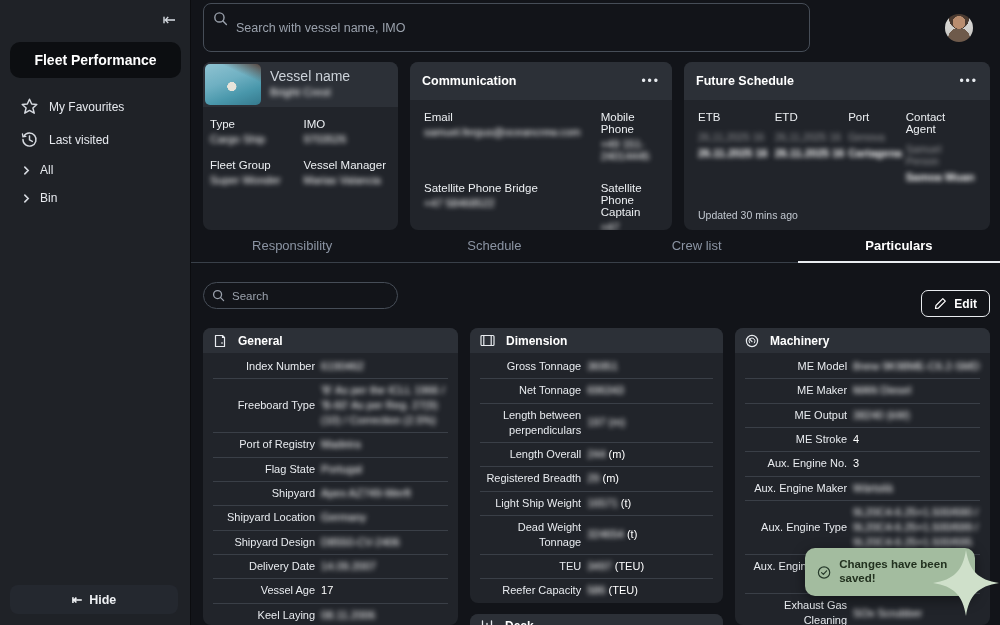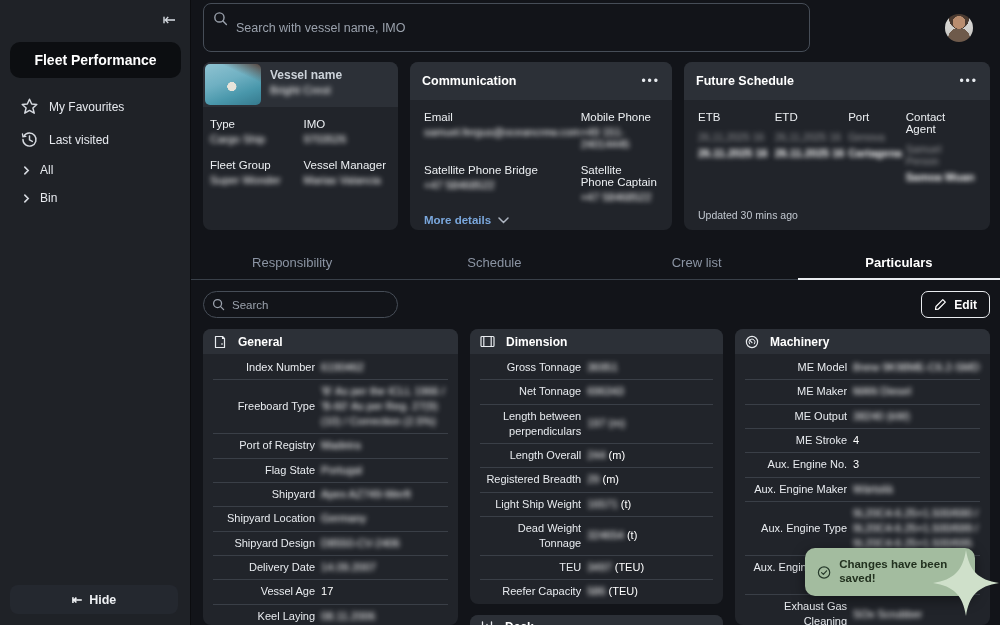--- a/index.html
+++ b/index.html
@@ -42,50 +42,50 @@
   .dots { margin-left:auto; color:#e7eaee; font-size:12px; letter-spacing:2px; cursor:pointer; }
 
   .vessel-card { width:195px; display:flex; flex-direction:column; }
   .vc-head { display:flex; background:#2c3037; padding:2px; gap:9px; }
   .vc-img { width:56px; height:41px; border-radius:5px; flex-shrink:0;
             background:
               radial-gradient(circle at 48% 55%, #e8e4da 0 12%, transparent 13%),
               linear-gradient(205deg, #57433c 0%, transparent 28%),
               linear-gradient(160deg,#8fc3d2 0%, #6fb0c2 40%, #4997ab 70%, #35798d 100%); }
   .vc-name { padding-top:4px; }
-  .vc-label { font-size:12px; color:#ccd2d9;font-weight:bold; }
+  .vc-label { font-size:14px; color:#ccd2d9; }
   .vc-value { font-size:11.5px; color:#fff; margin-top:2px; }
   .vc-body { padding:11px 7px; display:grid; grid-template-columns:1fr 1fr; row-gap:14px; column-gap:6px; }
   .field-label { font-size:11.5px; color:#eceff2; }
   .field-value { font-size:11px; color:#fff; margin-top:3px; }
 
   .comm-card { flex:1; }
-  .comm-body { padding:11px 14px 0; display:grid; grid-template-columns:1.05fr 1fr; row-gap:14px; }
+  .comm-body { padding:11px 14px 0; display:grid; grid-template-columns:1.05fr 1fr; row-gap:14px;gap:20px; }
   .more-details { margin:11px 14px; display:flex; align-items:center; gap:7px; font-size:11.5px; font-weight:bold; color:#7aa7dc; cursor:pointer; }
 
   .fs-card { width:306px; display:flex; flex-direction:column; }
   .fs-body { padding:11px 14px 0; display:grid; grid-template-columns:1.2fr 1.15fr 0.9fr 1.1fr; }
   .fs-r1 { font-size:10.5px; color:#fff; opacity:.5; margin-top:8px; }
   .fs-r2 { font-size:11px; color:#fff; font-weight:bold; margin-top:4px; }
   .fs-updated { margin:auto 14px 9px; font-size:10.5px; color:#c2c8d0; }
 
   
-  .tabs { display:flex; margin-top:19px; border-bottom:1px solid #394049; flex-shrink:0; }
+  .tabs { display:flex; margin-top:2px; border-bottom:1px solid #394049; flex-shrink:0; }
   .tab { flex:1; text-align:center; padding:6px 0 8px; font-size:13px; color:#8b94a3; cursor:pointer; }
   .tab.active { color:#fff; font-weight:bold; border-bottom:2px solid #e9ecf0; margin-bottom:-1px; }
 
   
   .toolbar { display:flex; align-items:center; margin:11px 10px 0 12px; flex-shrink:0; }
   .small-search { position:relative; width:195px; }
   .small-search svg { position:absolute; left:9px; top:7px; }
   .small-input { width:100%; height:27px; background:transparent; border:1px solid #464d57; border-radius:14px;
                  color:#c6ccd4; font-size:11.5px; padding:0 10px 0 28px; outline:none; font-family:"Liberation Sans",sans-serif; }
   .small-input::placeholder { color:#9aa1ac; }
   .edit-btn { margin-left:auto; height:27px; padding:0 12px; border:1px solid #e9ecf0; border-radius:7px; background:transparent;
-              display:flex; align-items:center; gap:7px; color:#fff; font-size:12px; font-weight:bold; cursor:pointer; }
+              display:flex; align-items:center; gap:7px; color:#fff; font-size:12px; font-weight:bold; cursor:pointer;margin-top:16px; }
 
   
   .panels { display:flex; gap:12px; margin:11px 10px 0 12px; flex:1; overflow:hidden; align-items:flex-start; }
   .panel { background:#21242a; border-radius:8px; width:100%; }
   .panel-head { height:25px; background:#2c3037; border-radius:8px 8px 0 0; display:flex; align-items:center; gap:11px; padding:0 10px; }
   .panel-title { font-size:12px; font-weight:bold; color:#fff; }
   .panel-body { padding:2px 10px 0; }
   .prow { display:flex; padding:4px 0 4.5px; border-bottom:1px solid #3a3f47; align-items:center; }
   .prow:last-child { border-bottom:none; }
   .plabel { flex:0 0 46%; font-size:11px; color:#e8ebef; line-height:1.35; padding-right:6px;text-align:right; }

